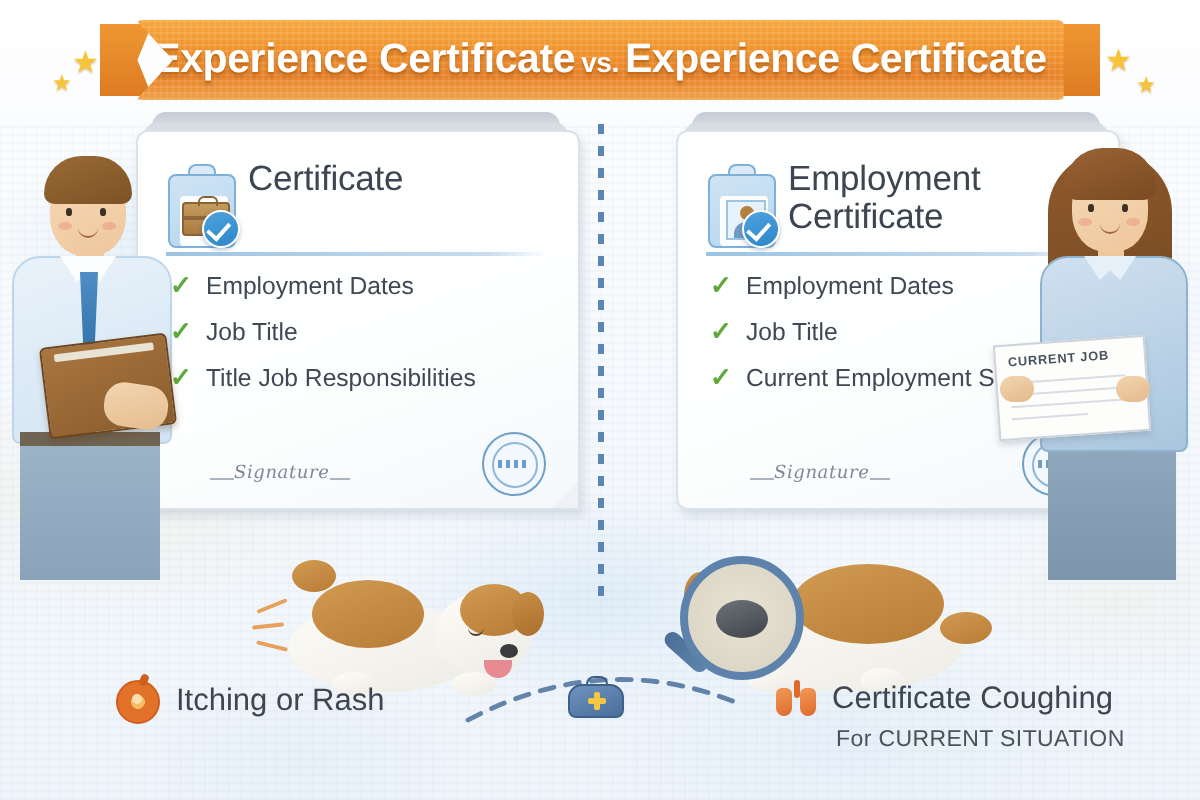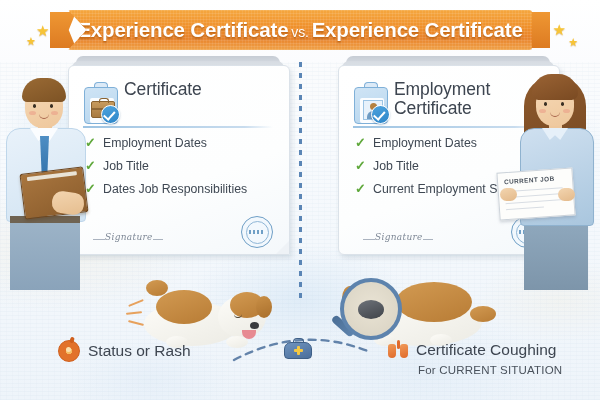--- a/index.html
+++ b/index.html
@@ -38,21 +38,21 @@
   .ribbon::after{content:"";position:absolute;inset:0;
     background-image:repeating-linear-gradient(0deg,rgba(255,255,255,.10) 0 1px,transparent 1px 3px),
                      repeating-linear-gradient(90deg,rgba(255,255,255,.08) 0 1px,transparent 1px 3px);}
   .ribbon-l,.ribbon-r{position:absolute;top:4px;width:26px;height:36px;
     background:linear-gradient(180deg,#ef9733,#dd7b22);}
   .ribbon-l{left:0;clip-path:polygon(0 0,100% 0,72% 50%,100% 100%,0 100%);}
   .ribbon-r{right:0;clip-path:polygon(0 0,100% 0,100% 100%,0 100%,28% 50%);}
   .ribbon-title{position:relative;z-index:3;color:#fff;font-weight:bold;font-size:20.5px;
     letter-spacing:-.2px;white-space:nowrap;
     text-shadow:0 1px 0 #c96c18,0 2px 2px rgba(140,70,10,.45);}
-  .ribbon-title .vs{font-size:14px;font-weight:normal;padding:16px 3px;}
+  .ribbon-title .vs{font-size:14px;font-weight:bold;padding:16px 3px;}
   .star{position:absolute;color:#f6c council;}
   .star{position:absolute;font-size:13px;color:#f7c437;text-shadow:0 1px 1px rgba(190,130,20,.5);}
 
   
   .card{position:absolute;width:220px;height:200px;}
   .card .stack{position:absolute;left:8px;top:0;width:204px;height:12px;
     background:linear-gradient(180deg,#c6ccd4,#dfe4ea);border-radius:7px 7px 0 0;}
   .card .stack2{position:absolute;left:4px;top:5px;width:212px;height:12px;
     background:linear-gradient(180deg,#d5dae1,#e9edf1);border-radius:7px 7px 0 0;}
   .card .sheet{position:absolute;left:0;top:9px;width:220px;height:188px;
@@ -86,21 +86,21 @@
     box-shadow:0 1px 2px rgba(30,80,130,.35);}
   .check-badge::after{content:"";position:absolute;left:4.4px;top:3.4px;width:5px;height:8.5px;
     border:solid #fff;border-width:0 2px 2px 0;transform:rotate(42deg);}
   .c-title{font-size:17.5px;line-height:19px;color:#3d4550;font-weight:400;letter-spacing:-.1px;}
   .c-rule{position:absolute;left:14px;top:60px;width:190px;height:1.5px;
     background:linear-gradient(90deg,#9cc3e2,#c8dcee 85%,transparent);}
 
   .c-list{position:absolute;left:16px;top:70px;width:196px;}
   .c-item{display:flex;gap:7px;margin-bottom:9px;font-size:12.3px;color:#3f4853;line-height:14px;}
   .tick{color:#5fa83b;font-size:13px;font-weight:bold;line-height:14px;flex:0 0 11px;}
-  .c-sign{position:absolute;left:36px;bottom:12px;font-family:"DejaVu Serif",serif;font-style:italic;
+  .c-sign{position:absolute;left:48px;bottom:12px;font-family:"DejaVu Serif",serif;font-style:italic;
     font-size:9px;color:#7e8896;letter-spacing:.3px;}
   .c-sign::before{content:"";position:absolute;left:-12px;top:7px;width:12px;height:1px;background:#aab3bf;}
   .c-sign::after{content:"";position:absolute;right:-10px;top:7px;width:10px;height:1px;background:#aab3bf;}
   .seal{position:absolute;right:16px;bottom:6px;width:30px;height:30px;border-radius:50%;
     border:1.4px solid #6f9fc6;background:#f2f8fd;}
   .seal::before{content:"";position:absolute;left:3.5px;top:3.5px;right:3.5px;bottom:3.5px;border-radius:50%;
     border:1px solid #8fb6d6;}
   .seal::after{content:"";position:absolute;left:7px;top:13px;width:15px;height:4px;
     background:repeating-linear-gradient(90deg,#6f9fc6 0 2px,transparent 2px 4px);}
 
@@ -259,21 +259,21 @@
         <div class="c-item">
           <span class="tick">✓</span>
           <span>Employment Dates</span>
         </div>
         <div class="c-item">
           <span class="tick">✓</span>
           <span>Job Title</span>
         </div>
         <div class="c-item">
           <span class="tick">✓</span>
-          <span>Dates Job Responsibilities</span>
+          <span>Title Job Responsibilities</span>
         </div>
       </div>
       <div class="c-sign">Signature</div>
       <div class="seal"></div>
     </div>
   </div>
 
   <div class="card card-right">
     <div class="stack"></div>
     <div class="stack2"></div>
@@ -403,21 +403,21 @@
   </svg>
   <div class="vetbag">
     <div class="vb-handle"></div>
     <div class="vb-body"></div>
     <div class="vb-cross"></div>
   </div>
 
   <div class="blabel bl-left">
     <div class="bl-row">
       <span class="icon-rash"></span>
-      <span class="bl-title">Status or Rash</span>
+      <span class="bl-title">Itching or Rash</span>
     </div>
   </div>
 
   <div class="blabel bl-right">
     <div class="bl-row">
       <span class="icon-lungs">
           <i class="l"></i>
           <i class="r"></i>
         </span>
       <span class="bl-title">Certificate Coughing</span>

